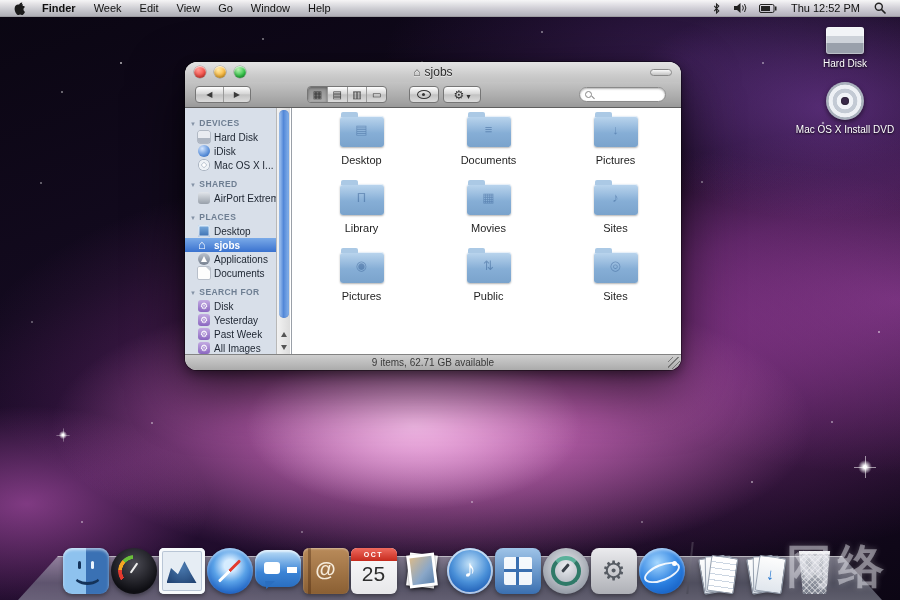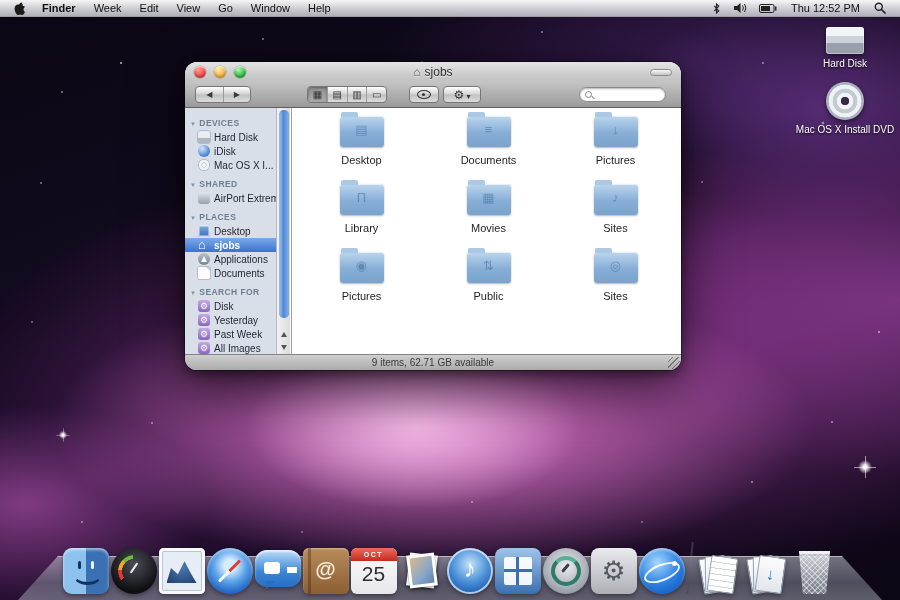--- a/index.html
+++ b/index.html
@@ -593,13 +593,14 @@
           <span class="p p2"></span>
           <span class="p p3"></span>
         </span>
       </div>
       <div class="dock-item">
           <span class="di di-trash"></span>
         </div>
     </div>
   </div>
 
+  <div class="watermark">网络</div>
 </div>
 
 </body></html>

